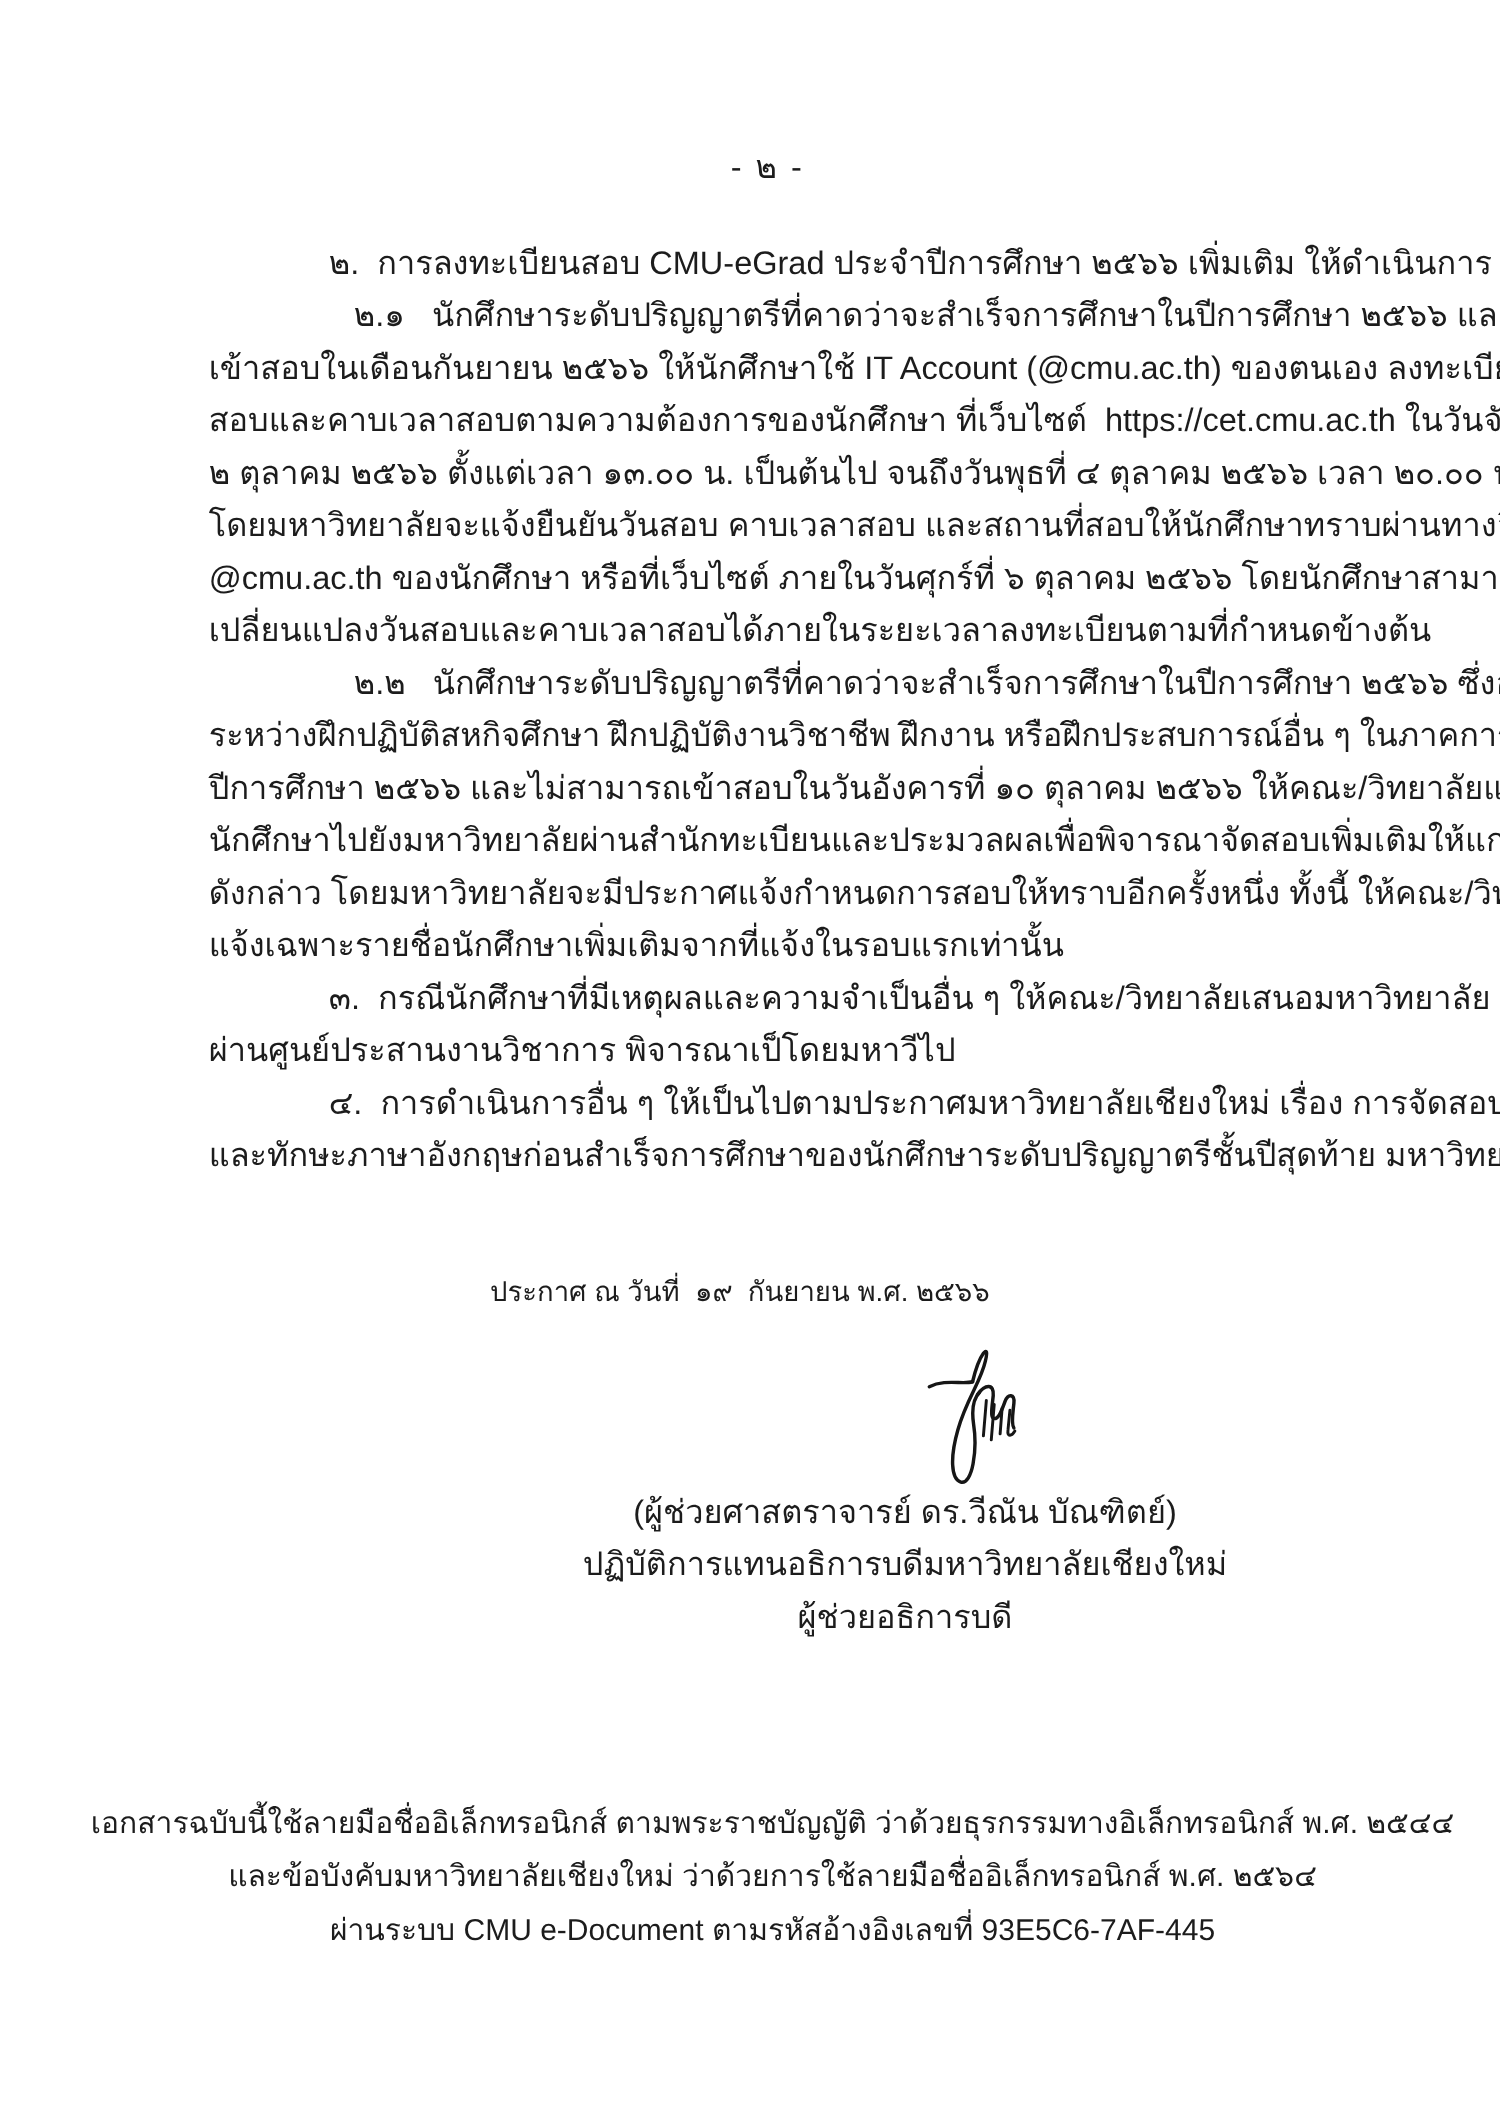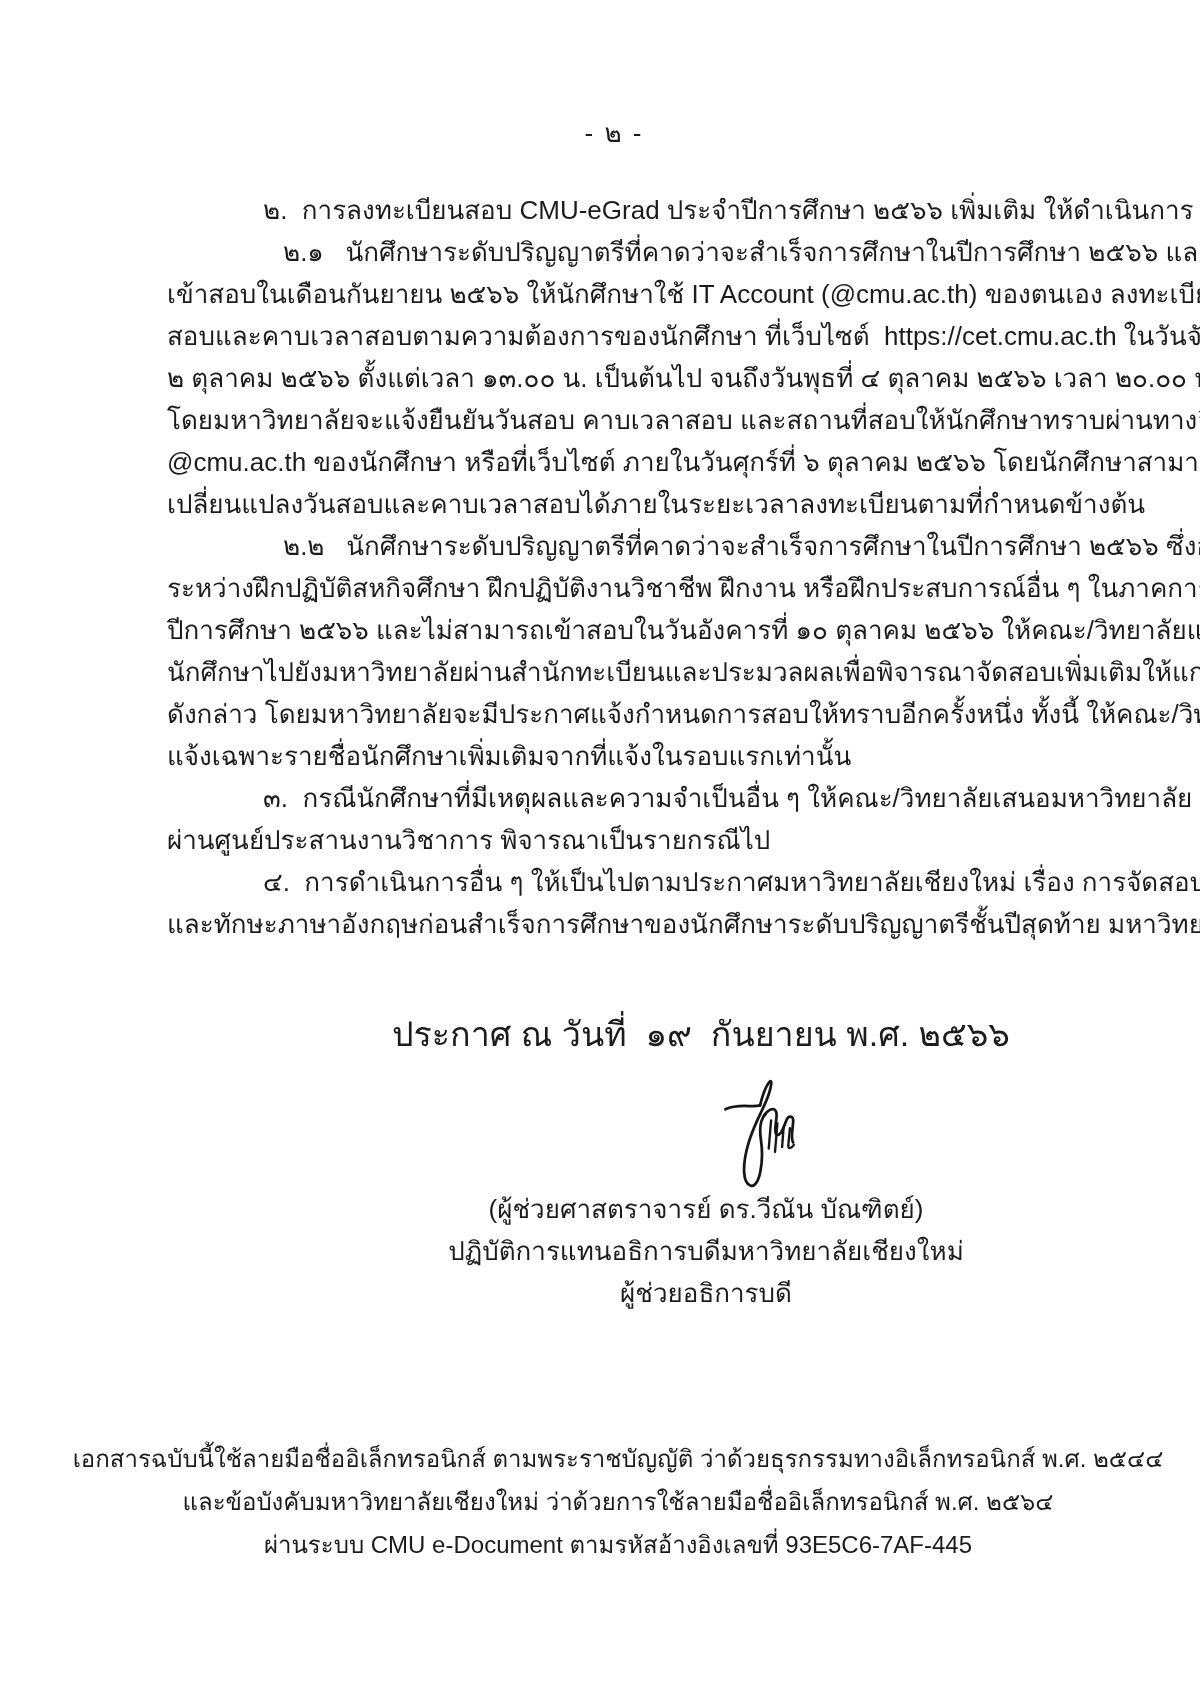--- a/index.html
+++ b/index.html
@@ -33,26 +33,26 @@
     white-space: pre;
   }
   .indent-item { padding-left: 96px; }
   .indent-sub  { padding-left: 116px; }
   .date-line {
     position: absolute;
     left: 392px;
     top: 1013px;
     height: 42px;
     line-height: 42px;
-    font-size: 34px;
+    font-size: 22px;
     white-space: pre;
   }
   .sig-block {
     position: absolute;
-    left: 356px;
+    left: 374px;
     top: 1070px;
     width: 700px;
     text-align: center;
     font-size: 26px;
   }
   .sig-mark {
     display: block;
     margin: 0 auto;
     transform: translateX(58px);
   }
@@ -83,21 +83,21 @@
       <div class="line">โดยมหาวิทยาลัยจะแจ้งยืนยันวันสอบ คาบเวลาสอบ และสถานที่สอบให้นักศึกษาทราบผ่านทางอีเมล</div>
       <div class="line">@cmu.ac.th ของนักศึกษา หรือที่เว็บไซต์ ภายในวันศุกร์ที่ ๖ ตุลาคม ๒๕๖๖ โดยนักศึกษาสามารถ</div>
       <div class="line">เปลี่ยนแปลงวันสอบและคาบเวลาสอบได้ภายในระยะเวลาลงทะเบียนตามที่กำหนดข้างต้น</div>
       <div class="line indent-sub">๒.๒   นักศึกษาระดับปริญญาตรีที่คาดว่าจะสำเร็จการศึกษาในปีการศึกษา ๒๕๖๖ ซึ่งอยู่</div>
       <div class="line">ระหว่างฝึกปฏิบัติสหกิจศึกษา ฝึกปฏิบัติงานวิชาชีพ ฝึกงาน หรือฝึกประสบการณ์อื่น ๆ ในภาคการศึกษาที่ ๑</div>
       <div class="line">ปีการศึกษา ๒๕๖๖ และไม่สามารถเข้าสอบในวันอังคารที่ ๑๐ ตุลาคม ๒๕๖๖ ให้คณะ/วิทยาลัยแจ้งรายชื่อ</div>
       <div class="line">นักศึกษาไปยังมหาวิทยาลัยผ่านสำนักทะเบียนและประมวลผลเพื่อพิจารณาจัดสอบเพิ่มเติมให้แก่นักศึกษากลุ่ม</div>
       <div class="line">ดังกล่าว โดยมหาวิทยาลัยจะมีประกาศแจ้งกำหนดการสอบให้ทราบอีกครั้งหนึ่ง ทั้งนี้ ให้คณะ/วิทยาลัย</div>
       <div class="line">แจ้งเฉพาะรายชื่อนักศึกษาเพิ่มเติมจากที่แจ้งในรอบแรกเท่านั้น</div>
       <div class="line indent-item">๓.  กรณีนักศึกษาที่มีเหตุผลและความจำเป็นอื่น ๆ ให้คณะ/วิทยาลัยเสนอมหาวิทยาลัย</div>
-      <div class="line">ผ่านศูนย์ประสานงานวิชาการ พิจารณาเป็นรายกรณีไป</div>
+      <div class="line">ผ่านศูนย์ประสานงานวิชาการ พิจารณาเป็โดยมหาวีไป</div>
       <div class="line indent-item">๔.  การดำเนินการอื่น ๆ ให้เป็นไปตามประกาศมหาวิทยาลัยเชียงใหม่ เรื่อง การจัดสอบวัดความรู้</div>
       <div class="line">และทักษะภาษาอังกฤษก่อนสำเร็จการศึกษาของนักศึกษาระดับปริญญาตรีชั้นปีสุดท้าย มหาวิทยาลัยเชียงใหม่</div>
     </div>
 
   <div class="date-line">ประกาศ ณ วันที่  ๑๙  กันยายน พ.ศ. ๒๕๖๖</div>
 
   <div class="sig-block">
     <svg class="sig-mark" width="88" height="118" viewBox="0 0 110 150" fill="none" xmlns="http://www.w3.org/2000/svg">
       <path d="M6 50 C 22 42, 40 48, 50 45" stroke="#161616" stroke-width="3.5" stroke-linecap="round" fill="none"></path>
       <path d="M50 45 C 57 16, 68 4, 63 24 C 58 46, 44 62, 35 94 C 27 122, 28 144, 38 147 C 50 150, 55 114, 51 88 C 49 74, 51 62, 57 56" stroke="#161616" stroke-width="3.5" stroke-linecap="round" fill="none"></path>

